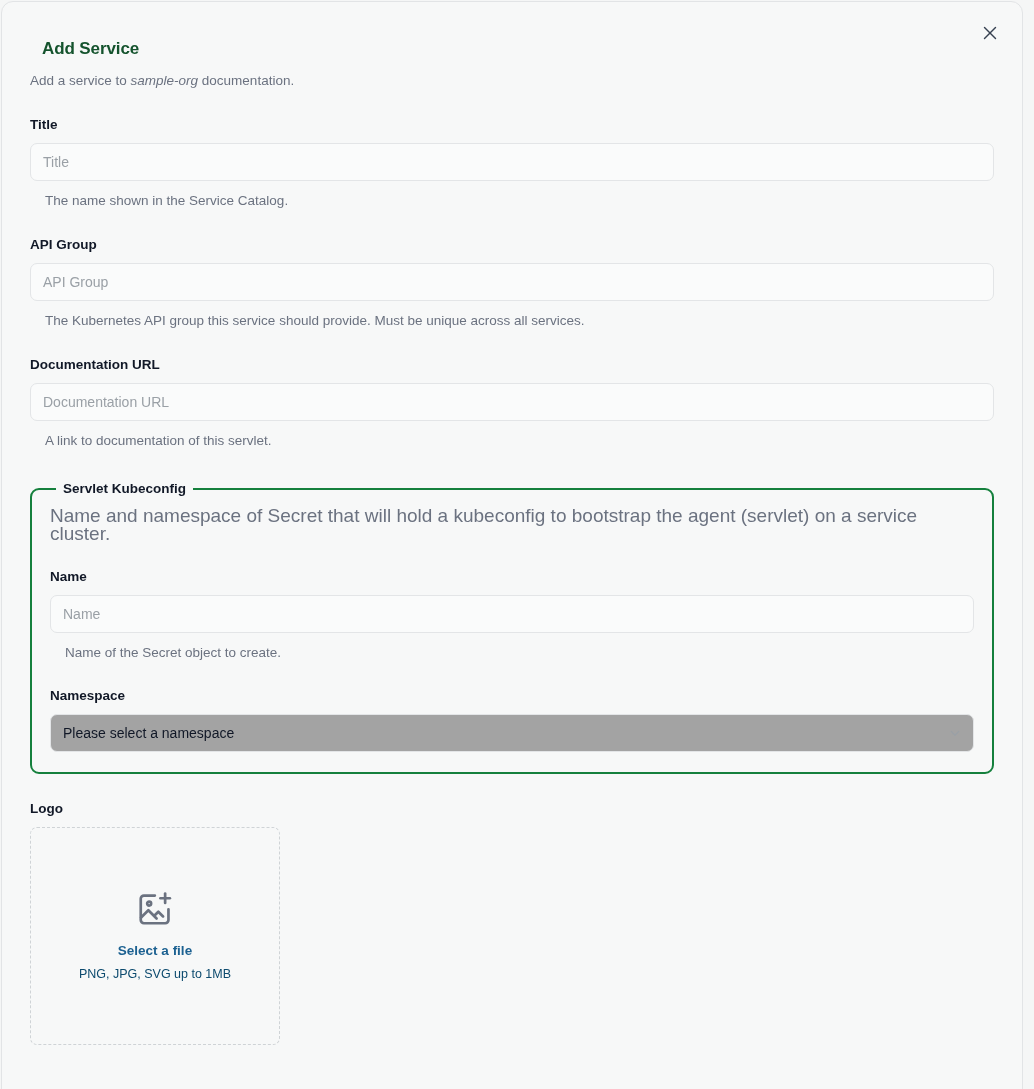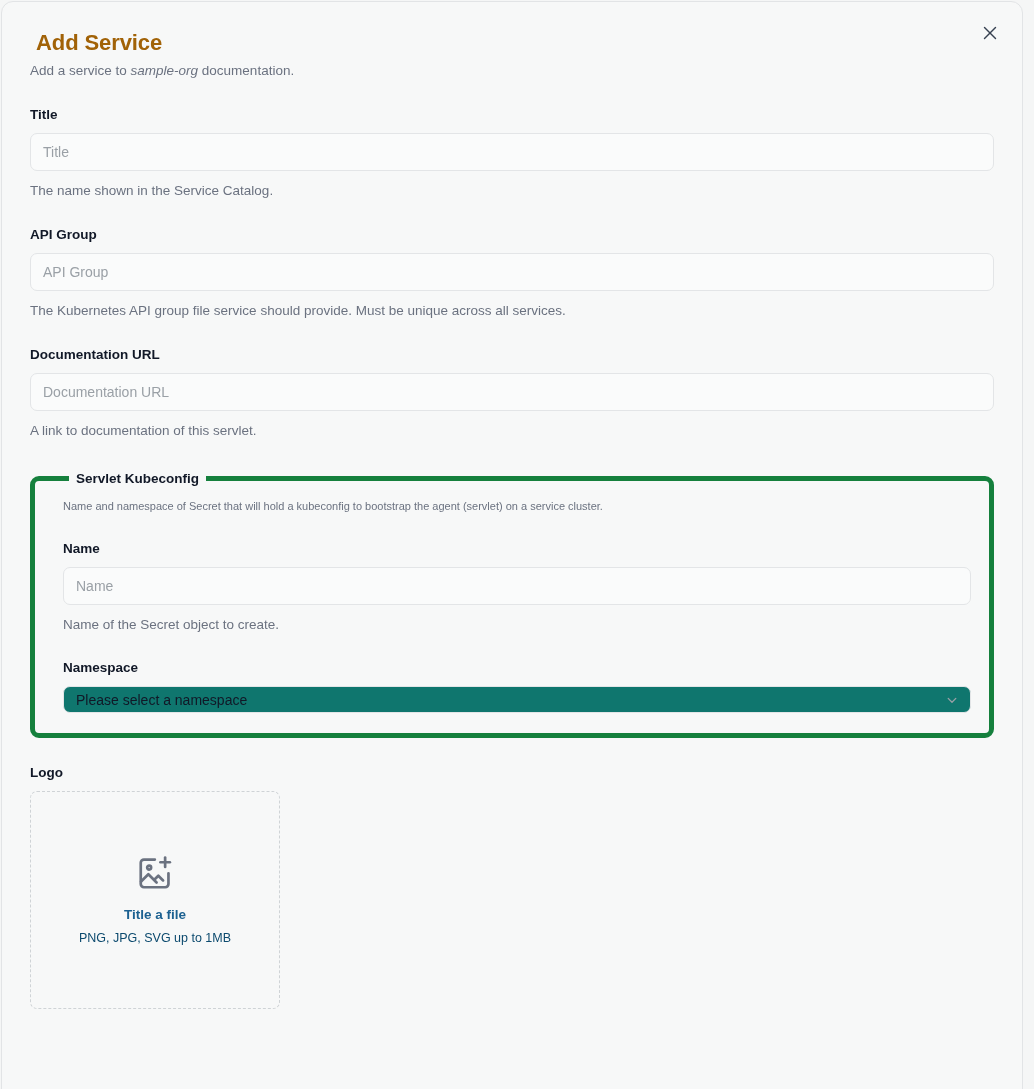--- a/index.html
+++ b/index.html
@@ -37,24 +37,24 @@
     justify-content: center;
     background: transparent;
     border: none;
     cursor: pointer;
     padding: 0;
     color: #374151;
   }
   .close-btn svg { display: block; }
 
   .dialog-title {
-    margin: 6px;
-    font-size: 22px;
-    font-weight: bold;
-    color: #a16207;
+    margin: 12px;
+    font-size: 17px;
+    font-weight: bold;
+    color: #14532d;
     letter-spacing: -0.1px;
     line-height: 22px;
   }
 
   .dialog-subtitle {
     margin: 8px 0 0 0;
     font-size: 13.5px;
     color: #6b7280;
     line-height: 18px;
   }
@@ -80,63 +80,63 @@
     font-family: "Liberation Sans", sans-serif;
     color: #111827;
     background: #fafbfb;
     border: 1px solid #e3e5e7;
     border-radius: 7px;
     outline: none;
   }
   .text-input::placeholder { color: #9aa0a6; }
 
   .helper-text {
-    margin: 11px 0 0 0;
+    margin: 11px 0 0 15px;
     font-size: 13.5px;
     color: #6b7280;
     line-height: 18px;
   }
 
   fieldset.group {
     margin: 30px 0 0 0;
-    padding: 0 18px 20px 28px;
-    border: 5px solid #15803d;
+    padding: 0 18px 20px 18px;
+    border: 2px solid #15803d;
     border-radius: 9px;
     background: #f7f8f8;
   }
 
   fieldset.group > legend {
     padding: 0 7px;
     margin-left: 6px;
     font-size: 13.5px;
     font-weight: bold;
     color: #111827;
     line-height: 17px;
   }
 
   .group-desc {
     margin: 10px 0 0 0;
-    font-size: 11px;
+    font-size: 19px;
     color: #6b7280;
     line-height: 18px;
   }
 
   .group .field { margin-top: 25px; }
 
   .select-wrap { position: relative; }
   .select-box {
     display: flex;
     align-items: center;
     width: 100%;
-    height: 27px;
+    height: 38px;
     padding: 0 34px 0 12px;
     font-size: 14px;
     font-family: "Liberation Sans", sans-serif;
     color: #111827;
-    background: #0f766e;
+    background: #a3a3a3;
     border: 1px solid #e3e5e7;
     border-radius: 7px;
     cursor: pointer;
     text-align: left;
   }
   .select-chevron {
     position: absolute;
     right: 12px;
     top: 50%;
     transform: translateY(-50%);
@@ -190,21 +190,21 @@
 
   <div class="field">
     <label class="field-label">Title</label>
     <input class="text-input" type="text" value="" placeholder="Title" style="">
     <p class="helper-text">The name shown in the Service Catalog.</p>
   </div>
 
   <div class="field">
     <label class="field-label">API Group</label>
     <input class="text-input" type="text" value="" placeholder="API Group" style="">
-    <p class="helper-text">The Kubernetes API group file service should provide. Must be unique across all services.</p>
+    <p class="helper-text">The Kubernetes API group this service should provide. Must be unique across all services.</p>
   </div>
 
   <div class="field">
     <label class="field-label">Documentation URL</label>
     <input class="text-input" type="text" value="" placeholder="Documentation URL" style="">
     <p class="helper-text">A link to documentation of this servlet.</p>
   </div>
 
   <fieldset class="group">
     <legend>Servlet Kubeconfig</legend>
@@ -238,18 +238,18 @@
       <span class="dz-icon">
         <svg width="38" height="38" viewBox="0 0 24 24" fill="none" stroke="currentColor" stroke-width="1.7" stroke-linecap="round" stroke-linejoin="round">
           <path d="M20.5 12.2V19a2 2 0 0 1-2 2H5a2 2 0 0 1-2-2V5.5a2 2 0 0 1 2-2h6.9"></path>
           <circle cx="8.3" cy="8.6" r="1.25"></circle>
           <path d="M3.2 17.4l4.6-4.6 5.2 5.2"></path>
           <path d="M11.7 16.1l2.4-2.4 3 3"></path>
           <line x1="18.4" y1="2.2" x2="18.4" y2="8.2"></line>
           <line x1="15.4" y1="5.2" x2="21.4" y2="5.2"></line>
         </svg>
       </span>
-      <span class="dz-link">Title a file</span>
+      <span class="dz-link">Select a file</span>
       <span class="dz-hint">PNG, JPG, SVG up to 1MB</span>
     </div>
   </div>
 
 </div>
 
 </body></html>

